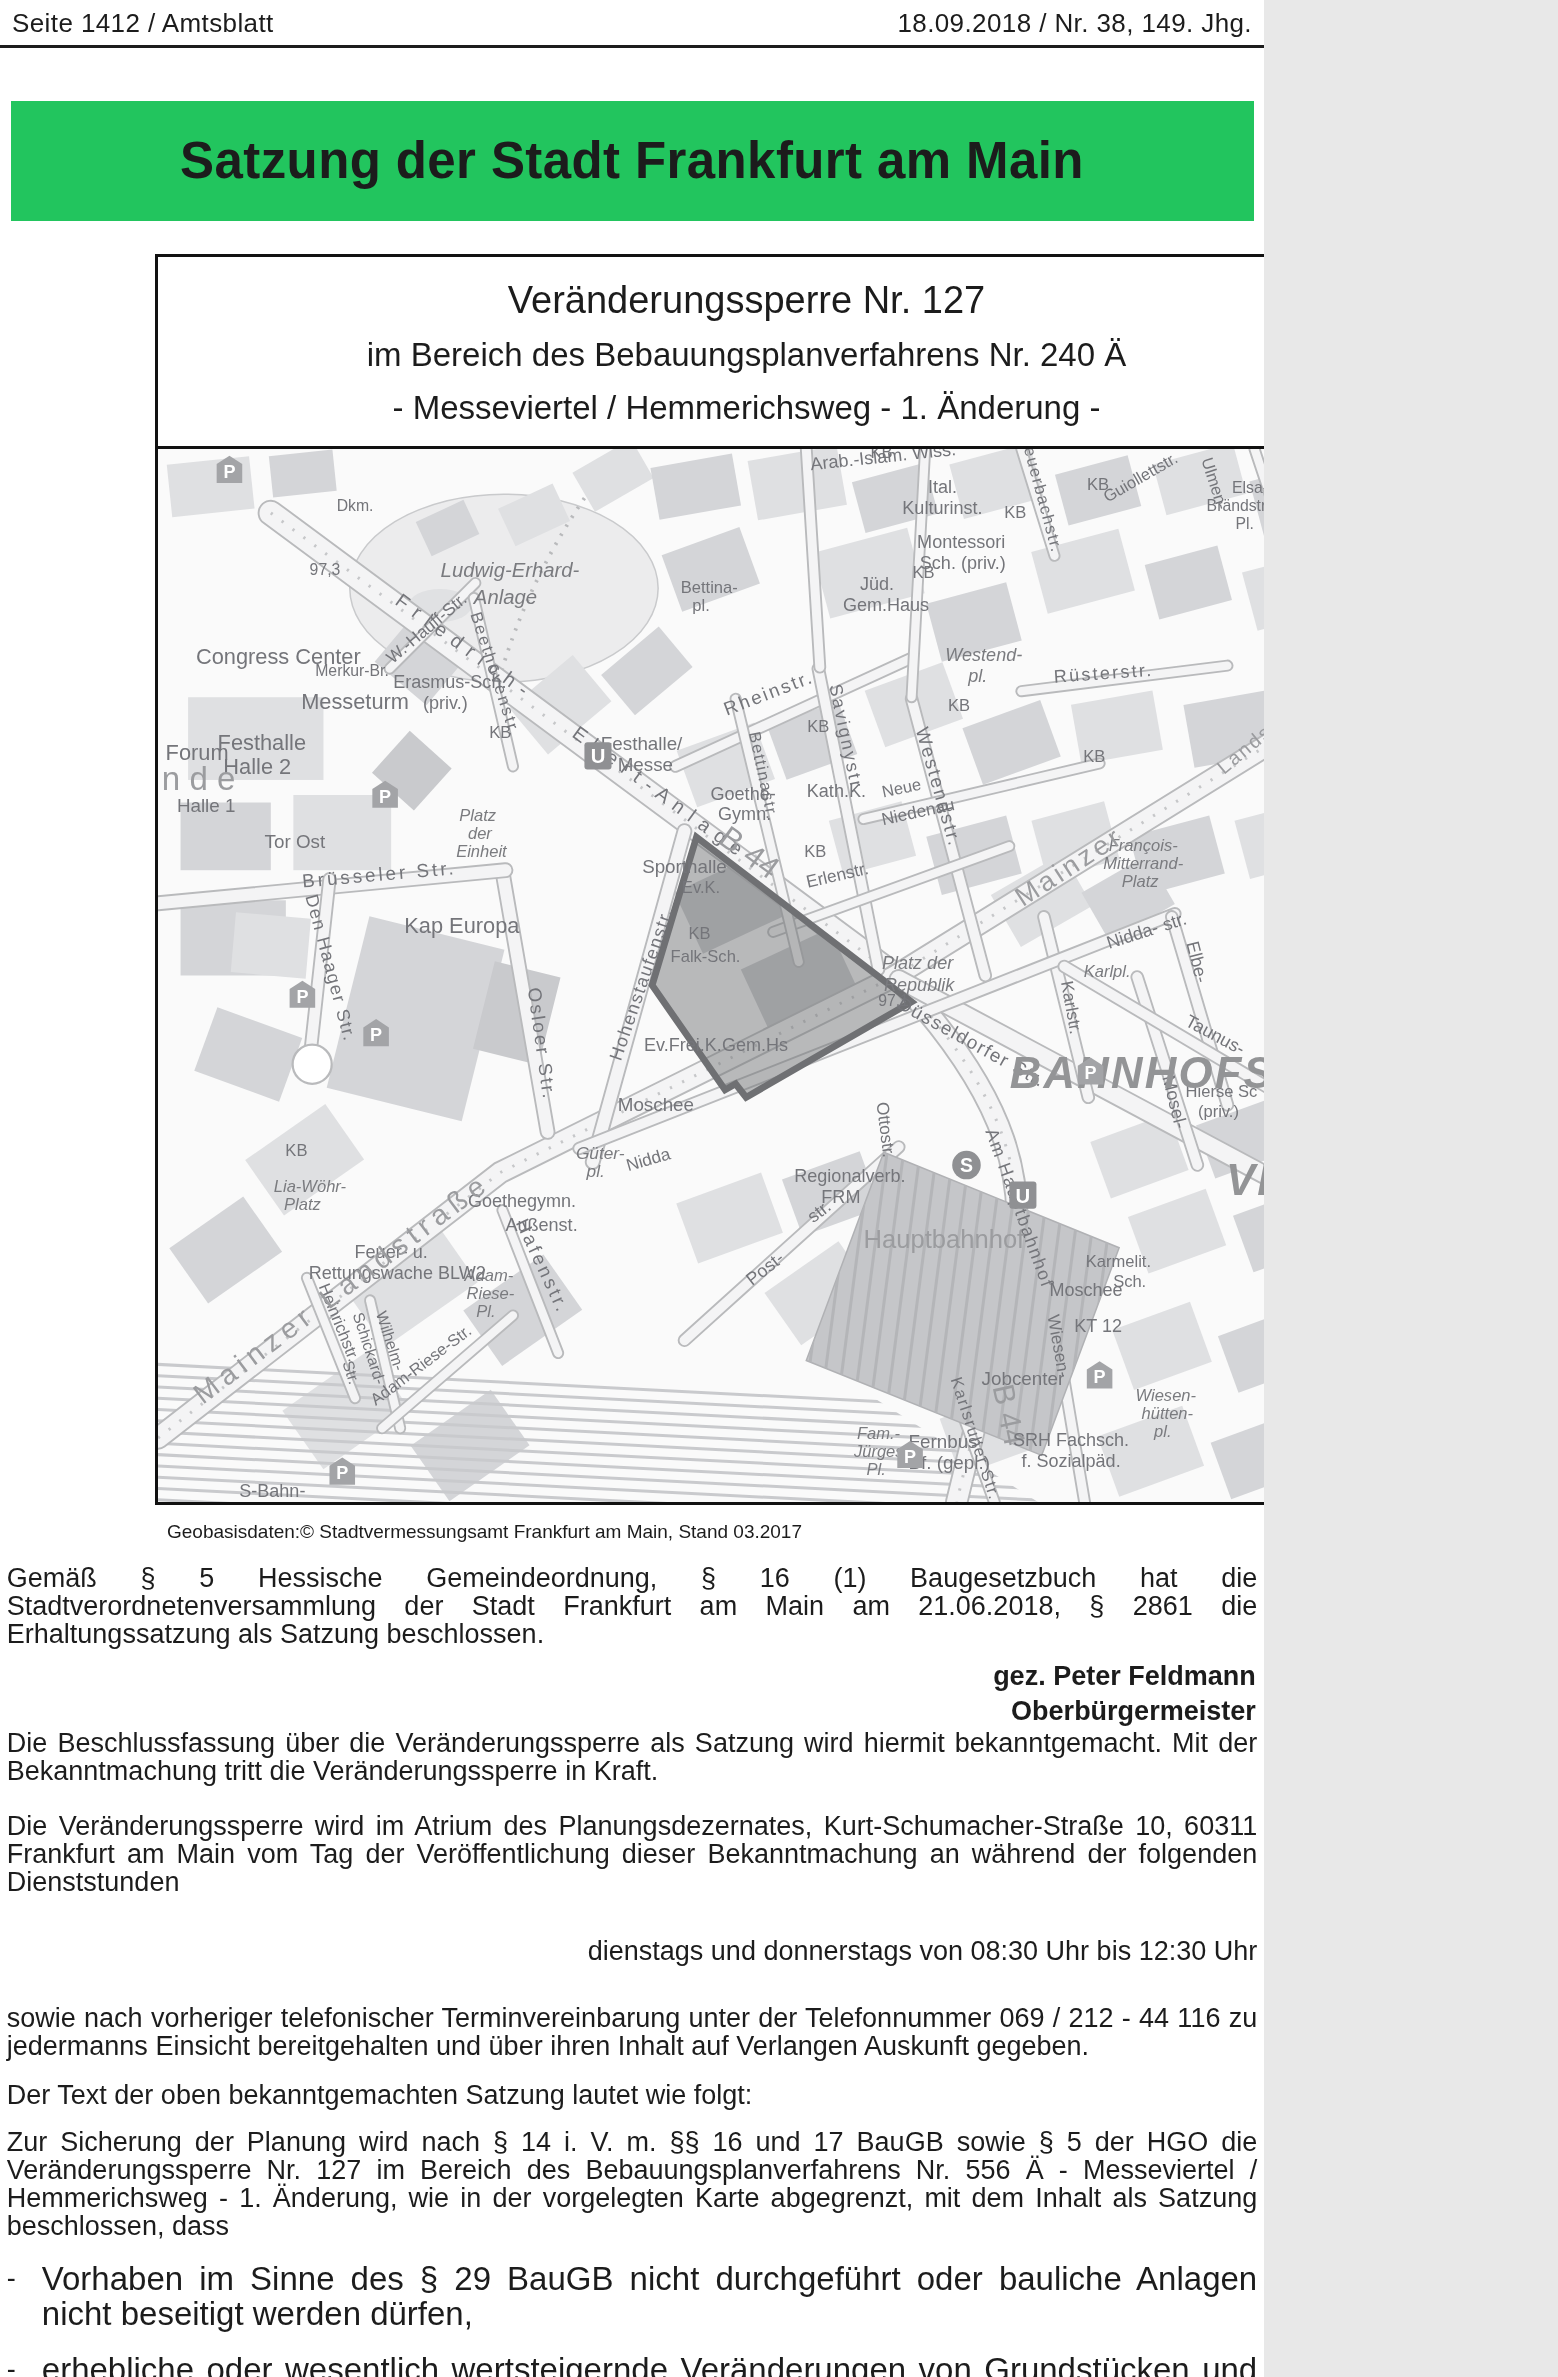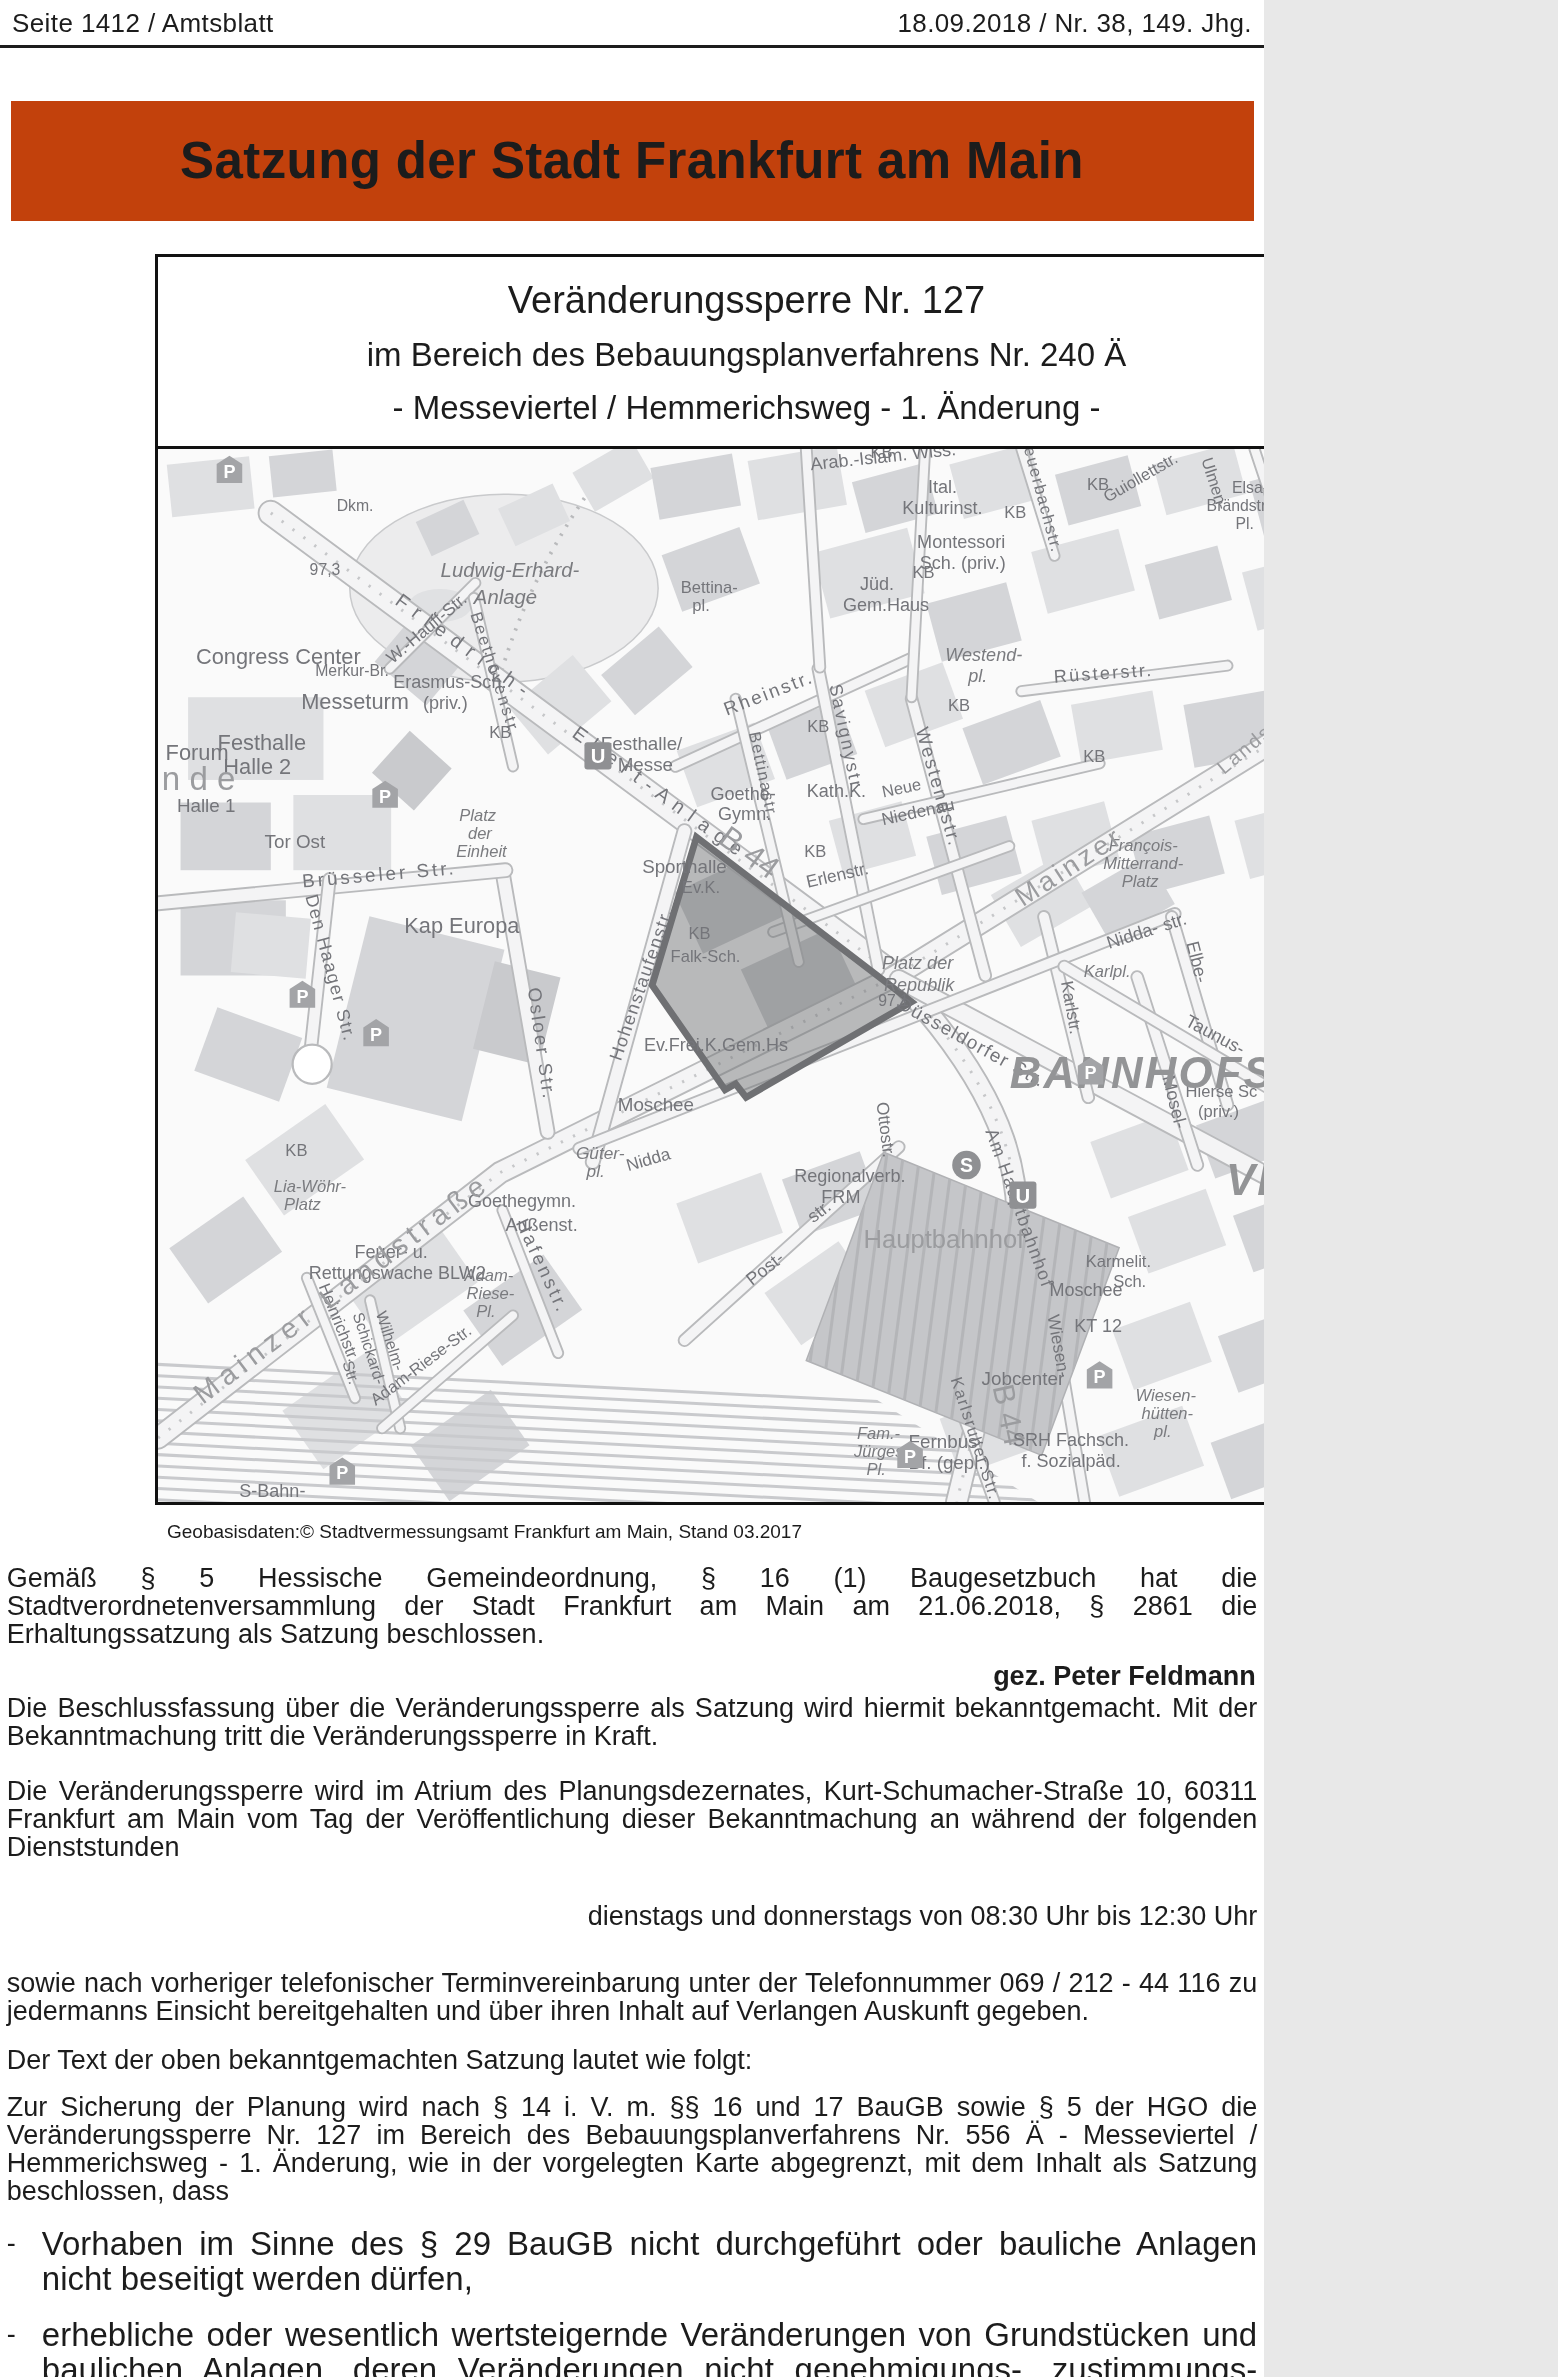--- a/index.html
+++ b/index.html
@@ -3,21 +3,21 @@
 <meta charset="utf-8">
 <style>
   html,body{margin:0;padding:0;background:#e8e8e8;}
   .page{position:relative;width:1264px;height:2377px;background:#ffffff;overflow:hidden;
         font-family:"Liberation Sans",sans-serif;color:#1c1c1c;}
   
   .hdr{display:flex;justify-content:space-between;align-items:baseline;padding:7.5px 12px 0 12px;
        font-size:26px;letter-spacing:0.4px;}
   .rule{height:3px;background:#1c1c1c;margin-top:6px;}
   
-  .banner{margin:53px 10.5px 0 10.5px;height:120px;background:#c2410c;display:flex;align-items:center;justify-content:center;}
+  .banner{margin:53px 10.5px 0 10.5px;height:120px;background:#22c55e;display:flex;align-items:center;justify-content:center;}
   .banner h1{margin:0;font-size:51px;font-weight:bold;letter-spacing:0.4px;}
   
   .map-frame{margin:33px 0 0 155px;width:1177px;border:3.8px solid #111;box-sizing:content-box;background:#fff;}
   .map-title{padding:15px 7.5px 12px 7.5px;text-align:center;border-bottom:3.8px solid #111;}
   .map-title .t1{font-size:38px;line-height:56px;}
   .map-title .t2,.map-title .t3{font-size:33px;line-height:53px;}
   .map-area{width:1177px;height:1053px;position:relative;background:#fafafa;}
   svg text{font-family:"Liberation Sans",sans-serif;}
   .mlbl{fill:#74757a;}
   .mlbl-i{fill:#7a7b7f;font-style:italic;}
@@ -454,20 +454,21 @@
       </svg>
     </div>
   </div>
 
   <div class="caption">Geobasisdaten:© Stadtvermessungsamt Frankfurt am Main, Stand 03.2017</div>
 
   <div class="content">
     <p class="p1">Gemäß § 5 Hessische Gemeindeordnung, § 16 (1) Baugesetzbuch hat die Stadtverordnetenversammlung der Stadt Frankfurt am Main am 21.06.2018, § 2861 die Erhaltungssatzung als Satzung beschlossen.</p>
     <div class="sig">
       <div>gez. Peter Feldmann</div>
+      <div>Oberbürgermeister</div>
     </div>
     <p class="p2">Die Beschlussfassung über die Veränderungssperre als Satzung wird hiermit bekanntgemacht. Mit der Bekanntmachung tritt die Veränderungssperre in Kraft.</p>
     <p class="p3">Die Veränderungssperre wird im Atrium des Planungsdezernates, Kurt-Schumacher-Straße 10, 60311 Frank­furt am Main vom Tag der Veröffentlichung dieser Bekanntmachung an während der folgenden Dienststunden</p>
     <p class="p4">dienstags und donnerstags von 08:30 Uhr bis 12:30 Uhr</p>
     <p class="p5">sowie nach vorheriger telefonischer Terminvereinbarung unter der Telefonnummer 069 / 212 - 44 116 zu jedermanns Einsicht bereitgehalten und über ihren Inhalt auf Verlangen Auskunft gegeben.</p>
     <p class="p6">Der Text der oben bekanntgemachten Satzung lautet wie folgt:</p>
     <p class="p7">Zur Sicherung der Planung wird nach § 14 i. V. m. §§ 16 und 17 BauGB sowie § 5 der HGO die Veränderungs­sperre Nr. 127 im Bereich des Bebauungsplanverfahrens Nr. 556 Ä - Messeviertel / Hemmerichsweg - 1. Ände­rung, wie in der vorgelegten Karte abgegrenzt, mit dem Inhalt als Satzung beschlossen, dass</p>
     <div class="bullet">
       <span class="mk">-</span>
       <span class="tx">Vorhaben im Sinne des § 29 BauGB nicht durchgeführt oder bauliche Anlagen nicht beseitigt werden dürfen,</span>

